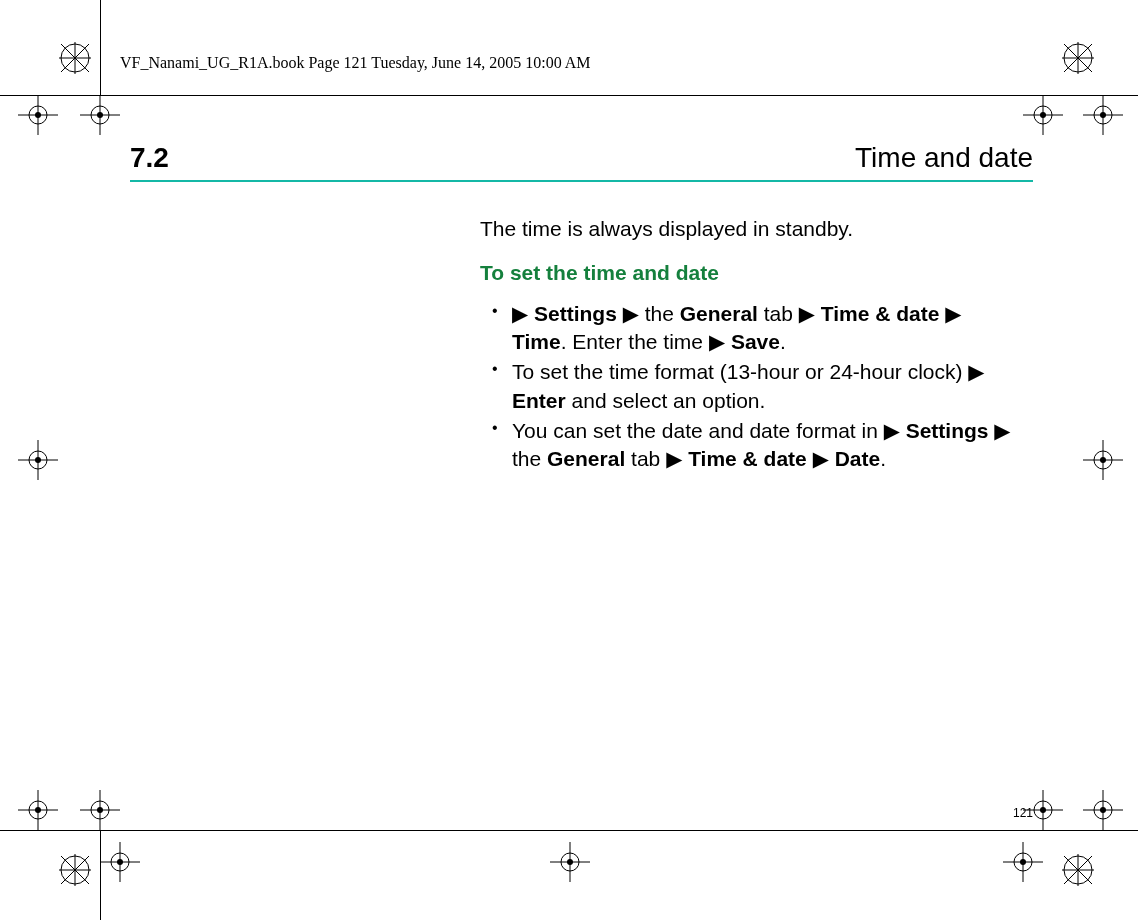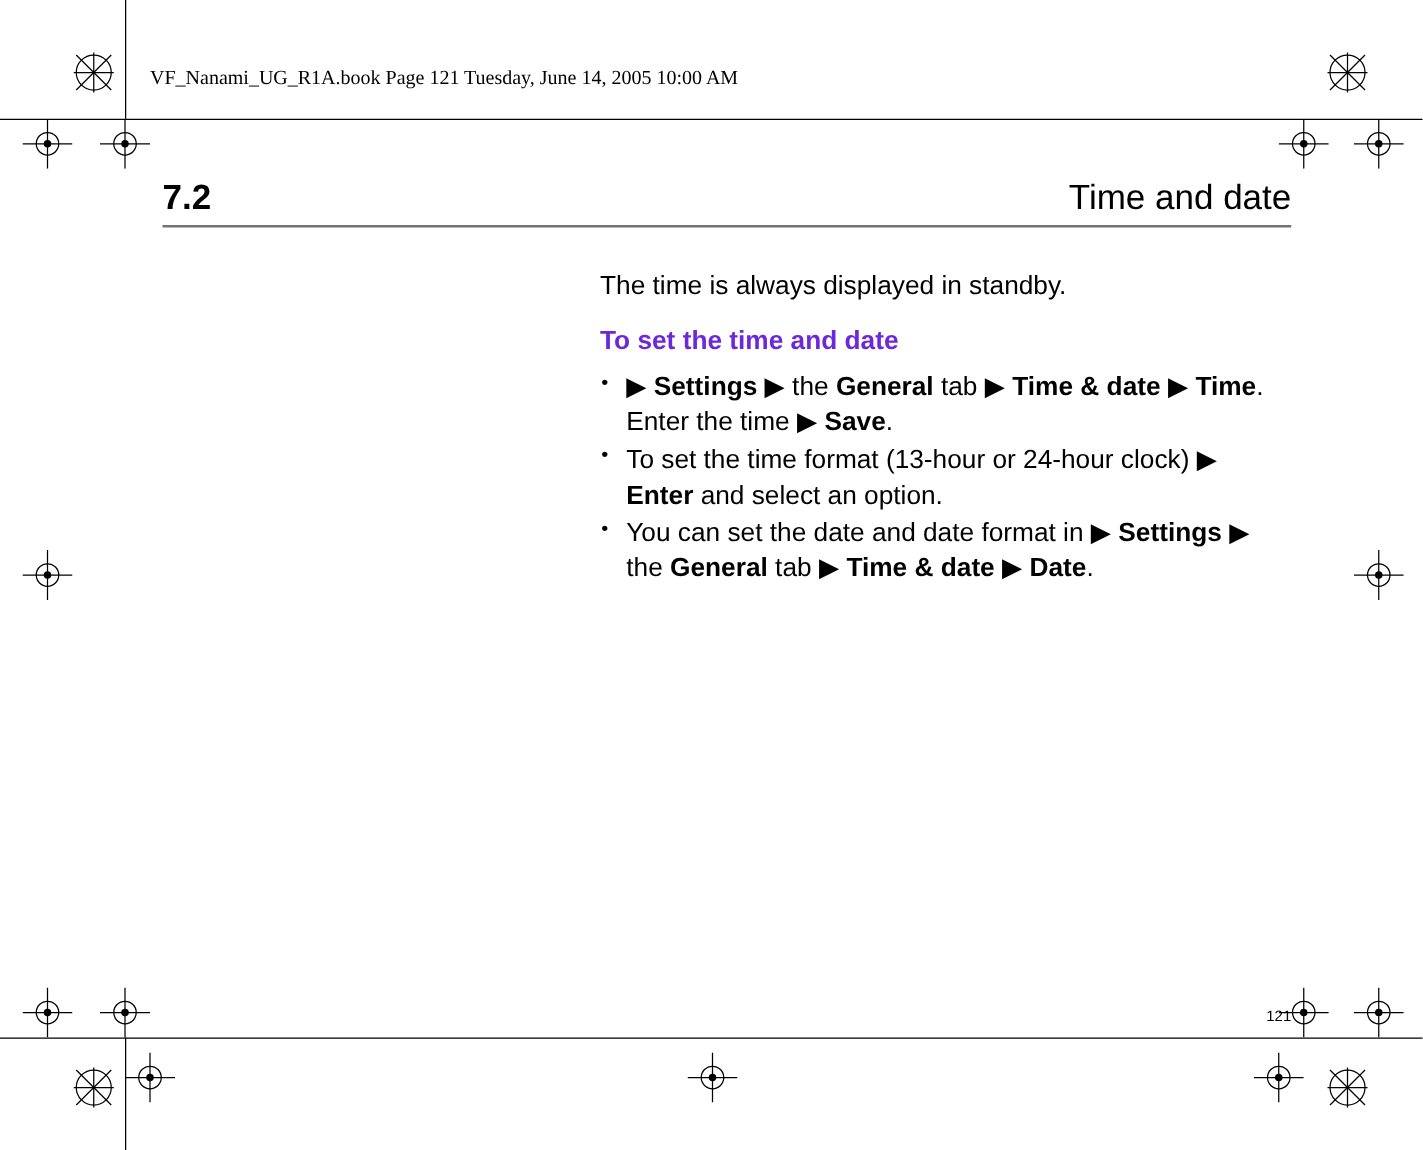--- a/index.html
+++ b/index.html
@@ -58,21 +58,21 @@
 
   
   .heading-row {
     position: absolute;
     top: 142px;
     left: 130px;
     right: 105px;
     display: flex;
     justify-content: space-between;
     align-items: baseline;
-    border-bottom: 2px solid #737373;
+    border-bottom: 2px solid #14b8a6;
     padding-bottom: 6px;
   }
   .heading-number {
     font-weight: 700;
     font-size: 28px;
   }
   .heading-title {
     font-weight: 400;
     font-size: 28px;
   }
@@ -82,26 +82,26 @@
     position: absolute;
     top: 215px;
     left: 480px;
     right: 105px;
     font-size: 21px;
     line-height: 1.35;
   }
   .intro { margin: 0 0 14px 0; }
   .subhead {
     font-weight: 700;
-    color: #6d28d9;
+    color: #15803d;
     margin: 16px 0 8px 0;
   }
   ul.bullets {
     list-style: none;
-    margin: 1px;
+    margin: 12px;
     padding: 0;
   }
   ul.bullets li {
     position: relative;
     padding-left: 20px;
     margin-bottom: 2px;
   }
   ul.bullets li::before {
     content: "•";
     position: absolute;

